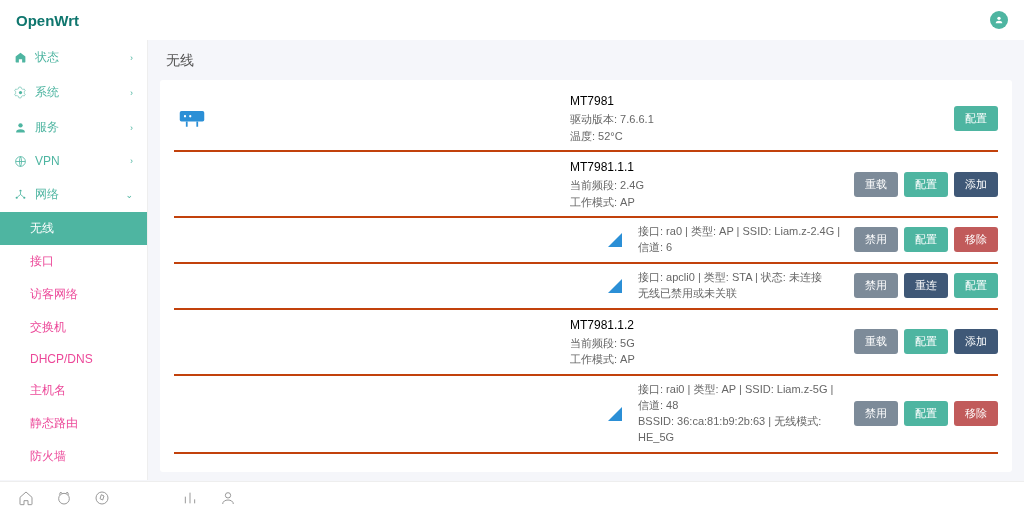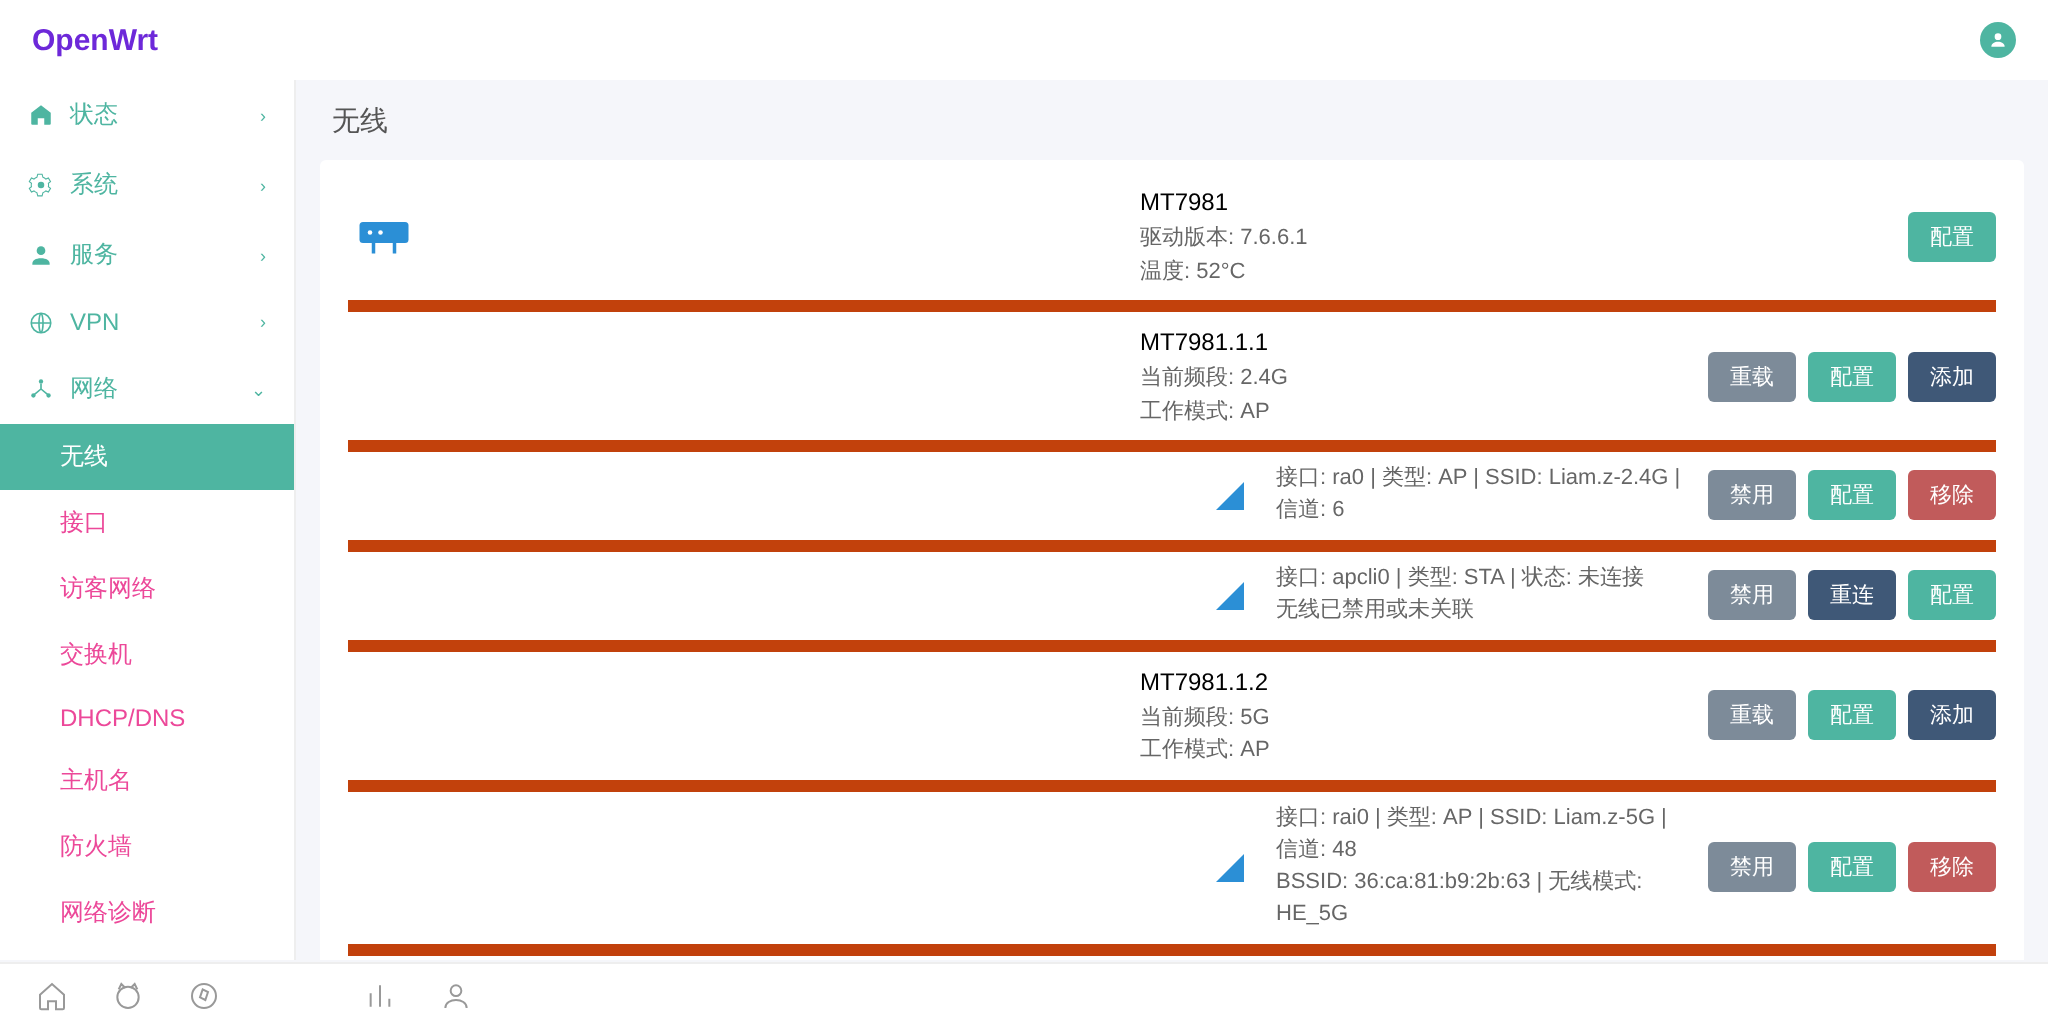--- a/index.html
+++ b/index.html
@@ -1,31 +1,31 @@
 <!DOCTYPE html>
 <html><head>
 <meta charset="utf-8">
 <style>
   *{box-sizing:border-box;margin:0;padding:0;font-family:-apple-system,BlinkMacSystemFont,"Segoe UI",Helvetica,Arial,sans-serif}
   body{background:#f5f6fa;color:#333;font-size:12px;width:1024px;height:517px;overflow:hidden;position:relative}
   .header{height:40px;background:#fff;display:flex;align-items:center;padding:0 16px;justify-content:space-between}
-  .brand{font-size:15px;font-weight:700;color:#6d28d9}
+  .brand{font-size:15px;font-weight:700;color:#0f766e}
   .user-badge{width:18px;height:18px;border-radius:50%;background:#4eb5a1;display:flex;align-items:center;justify-content:center;color:#fff;font-size:10px}
   .body{display:flex;height:440px}
   .sidebar{width:148px;background:#fff;overflow:hidden;display:flex;flex-direction:column;border-right:1px solid #eee}
   .nav-item{display:flex;align-items:center;padding:9px 14px;color:#4eb5a1;font-size:12px;cursor:pointer;justify-content:space-between}
   .nav-item .left{display:flex;align-items:center;gap:8px}
   .nav-item svg{width:13px;height:13px;fill:#4eb5a1}
   .nav-sub{padding:8px 14px 8px 30px;color:#ec4899;font-size:12px;cursor:pointer}
   .nav-sub.active{background:#4eb5a1;color:#fff}
   .chev{font-size:9px;color:#4eb5a1}
   .content{flex:1;overflow:auto;padding:12px}
   .page-title{font-size:14px;font-weight:500;color:#555;margin:0 0 10px 6px}
   .card{background:#fff;border-radius:3px;margin-bottom:12px;padding:6px 14px}
-  .row{display:flex;align-items:center;border-top:6px solid #c2410c;padding:6px 0;gap:8px}
+  .row{display:flex;align-items:center;border-top:2px solid #c2410c;padding:6px 0;gap:8px}
   .row:first-child{border-top:none}
   .ic{width:60px;display:flex;justify-content:flex-start;padding-left:4px}
   .sig{width:60px;display:flex;justify-content:flex-end;padding-right:8px}
   .device-pic svg{width:28px;height:22px}
   .sig svg{width:14px;height:14px}
   .info{flex:1;font-size:11px;color:#666;line-height:1.5}
   .info .t{color:#000000;font-size:12px;margin-bottom:1px}
   .det{flex:1;font-size:11px;color:#666;line-height:1.45;text-align:left}
   .btns{display:flex;gap:6px}
   .btn{border:none;border-radius:3px;color:#fff;font-size:11px;padding:5px 4px;cursor:pointer;min-width:44px}
@@ -102,20 +102,21 @@
           <span>网络</span>
         </span>
         <span class="chev">⌄</span>
       </div>
     <div class="nav-sub active">无线</div>
     <div class="nav-sub">接口</div>
     <div class="nav-sub">访客网络</div>
     <div class="nav-sub">交换机</div>
     <div class="nav-sub">DHCP/DNS</div>
     <div class="nav-sub">主机名</div>
+    <div class="nav-sub">静态路由</div>
     <div class="nav-sub">防火墙</div>
     <div class="nav-sub">网络诊断</div>
 
   </div>
 
   <div class="content">
     <div class="page-title">无线</div>
 
     <div class="card">
 

